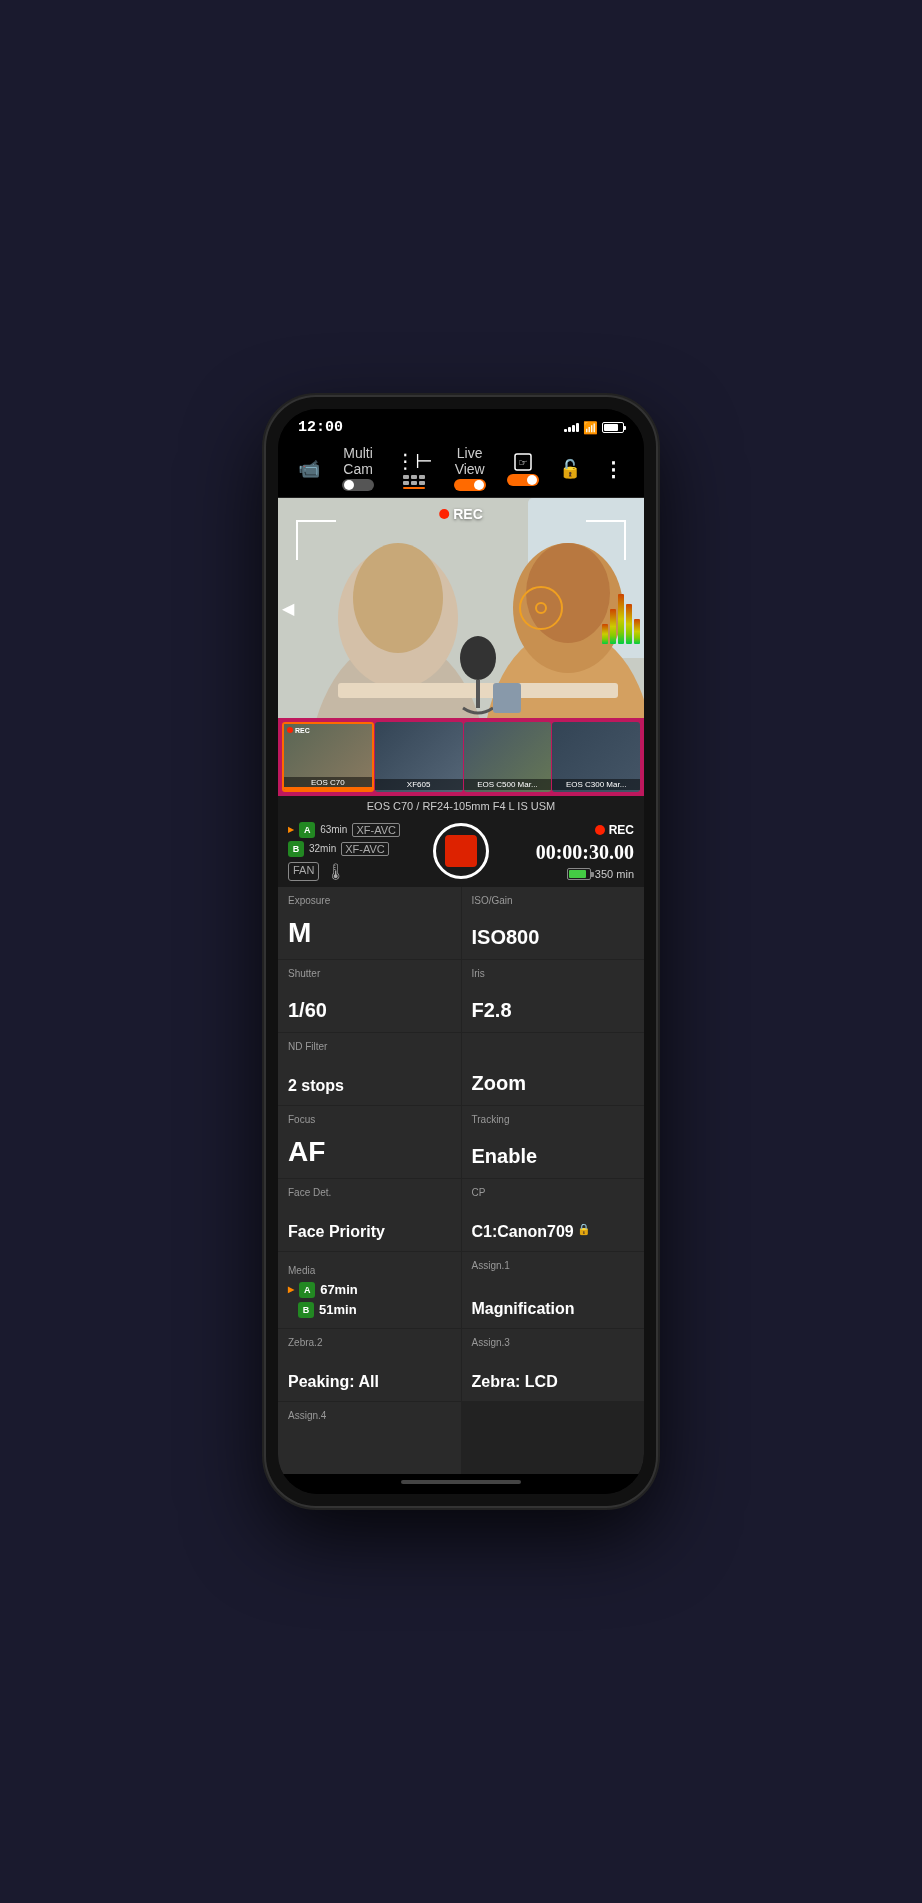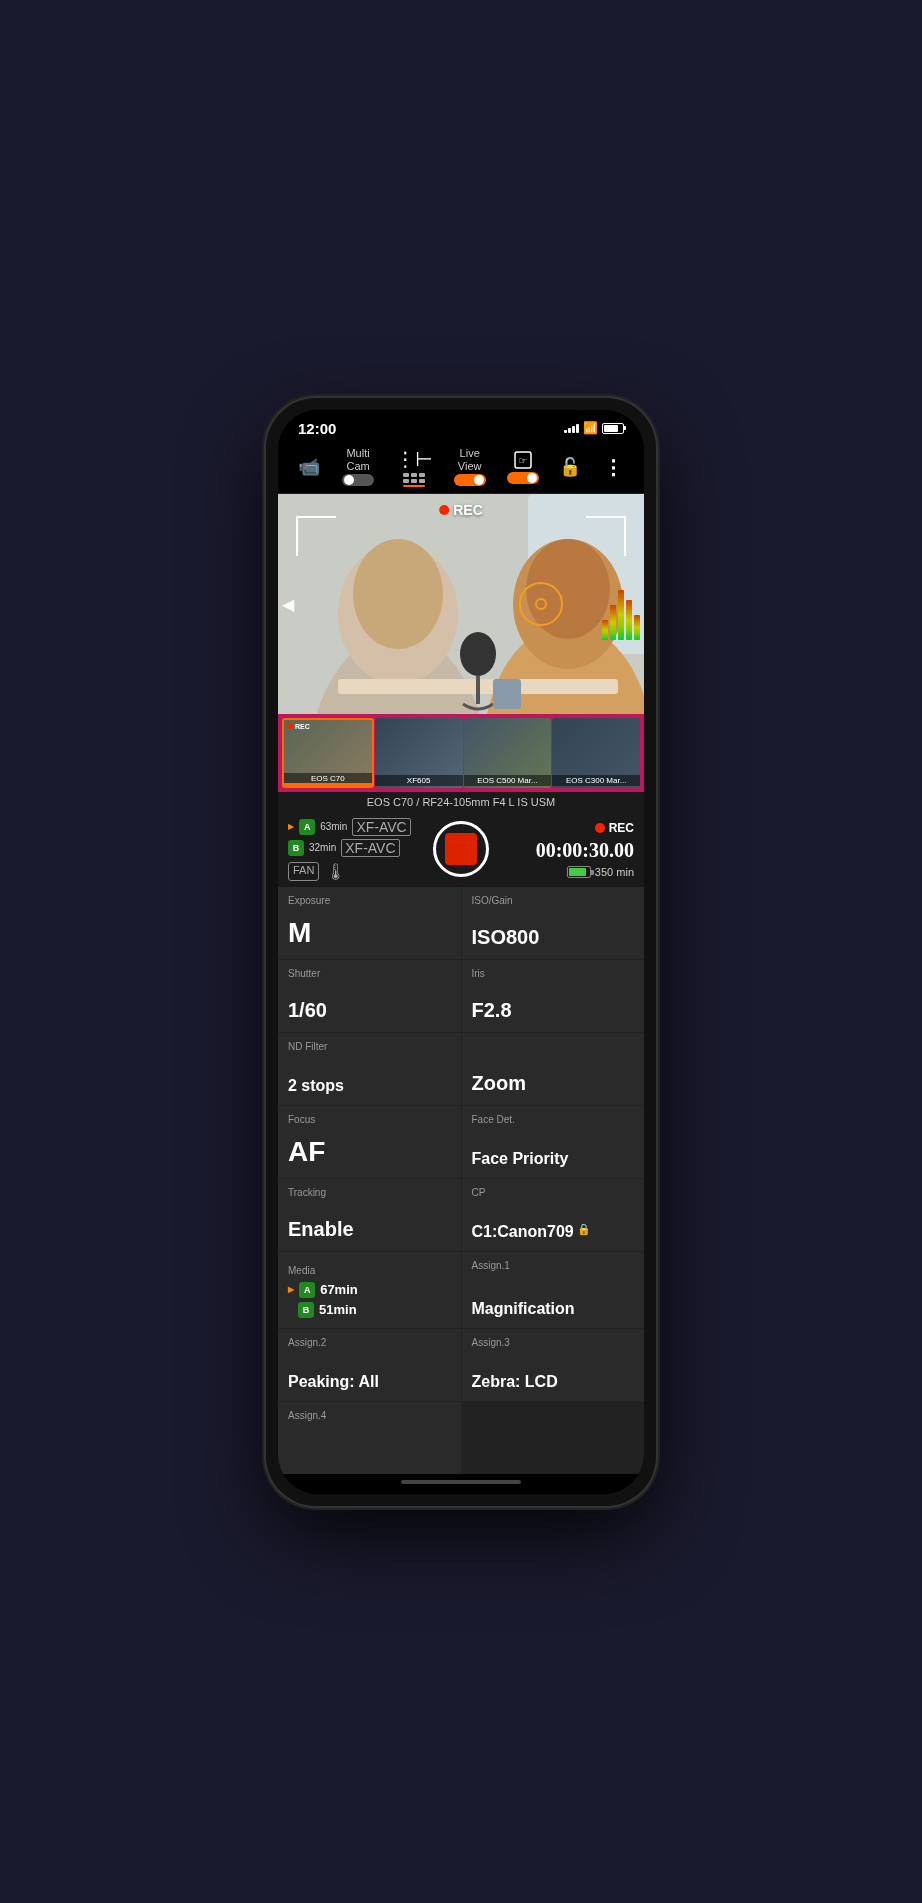--- a/index.html
+++ b/index.html
@@ -28,21 +28,21 @@
     .status-bar {
       background: #000;
       display: flex;
       justify-content: space-between;
       align-items: center;
       padding: 10px 20px 4px;
       color: #fff;
       font-size: 14px;
       font-weight: 600;
     }
-    .status-time { font-size: 15px; font-weight: 700; }
+    .status-time { font-size: 15px; font-weight: 700; font-family: Liberation Mono, monospace; }
     .status-icons { display: flex; align-items: center; gap: 4px; font-size: 12px; }
     
     .toolbar {
       background: #000;
       display: flex;
       align-items: center;
       justify-content: space-around;
       padding: 6px 10px;
       border-bottom: 1px solid #222;
     }
@@ -52,21 +52,21 @@
       align-items: center;
       color: #fff;
       font-size: 10px;
       gap: 2px;
     }
     .toolbar-icon {
       font-size: 18px;
       color: #fff;
     }
     .toolbar-label {
-      font-size: 11px;
+      font-size: 14px;
       color: #ccc;
       text-align: center;
       line-height: 1.1;
     }
     .toggle-bar {
       width: 32px;
       height: 12px;
       border-radius: 6px;
       display: flex;
       align-items: center;
@@ -216,21 +216,21 @@
       font-weight: 700;
       display: flex; align-items: center; justify-content: center;
       color: #fff;
     }
     .slot-a { background: #228822; }
     .slot-b { background: #228822; }
     .codec-badge {
       border: 1px solid #888;
       border-radius: 2px;
       padding: 0 3px;
-      font-size: 14px;
+      font-size: 11px;
       color: #aaa;
     }
     .rec-center {
       display: flex;
       flex-direction: column;
       align-items: center;
       gap: 4px;
     }
     .rec-button-outer {
       width: 56px; height: 56px;
@@ -619,26 +619,26 @@
       <div class="ctrl-cell">
         <span class="ctrl-label"></span>
         <span class="ctrl-value medium">Zoom</span>
       </div>
 
       <div class="ctrl-cell">
         <span class="ctrl-label">Focus</span>
         <span class="ctrl-value large">AF</span>
       </div>
       <div class="ctrl-cell">
+        <span class="ctrl-label">Tracking</span>
+        <span class="ctrl-value medium">Enable</span>
+      </div>
+      <div class="ctrl-cell">
         <span class="ctrl-label">Face Det.</span>
         <span class="ctrl-value small">Face Priority</span>
-      </div>
-      <div class="ctrl-cell">
-        <span class="ctrl-label">Tracking</span>
-        <span class="ctrl-value medium">Enable</span>
       </div>
 
       <div class="ctrl-cell">
         <span class="ctrl-label">CP</span>
         <div style="margin-top:6px;display:flex;align-items:center;gap:4px;">
           <span class="ctrl-value small">C1:Canon709</span>
           <span class="cp-lock">🔒</span>
         </div>
       </div>
       <div class="media-cell">
@@ -654,21 +654,21 @@
             <span>51min</span>
           </div>
         </div>
       </div>
 
       <div class="ctrl-cell">
         <span class="ctrl-label">Assign.1</span>
         <span class="ctrl-value small">Magnification</span>
       </div>
       <div class="ctrl-cell">
-        <span class="ctrl-label">Assign.2</span>
+        <span class="ctrl-label">Zebra.2</span>
         <span class="ctrl-value small">Peaking: All</span>
       </div>
       <div class="ctrl-cell">
         <span class="ctrl-label">Assign.3</span>
         <span class="ctrl-value small">Zebra: LCD</span>
       </div>
 
       <div class="ctrl-cell">
         <span class="ctrl-label">Assign.4</span>
         <span class="ctrl-value small"></span>

